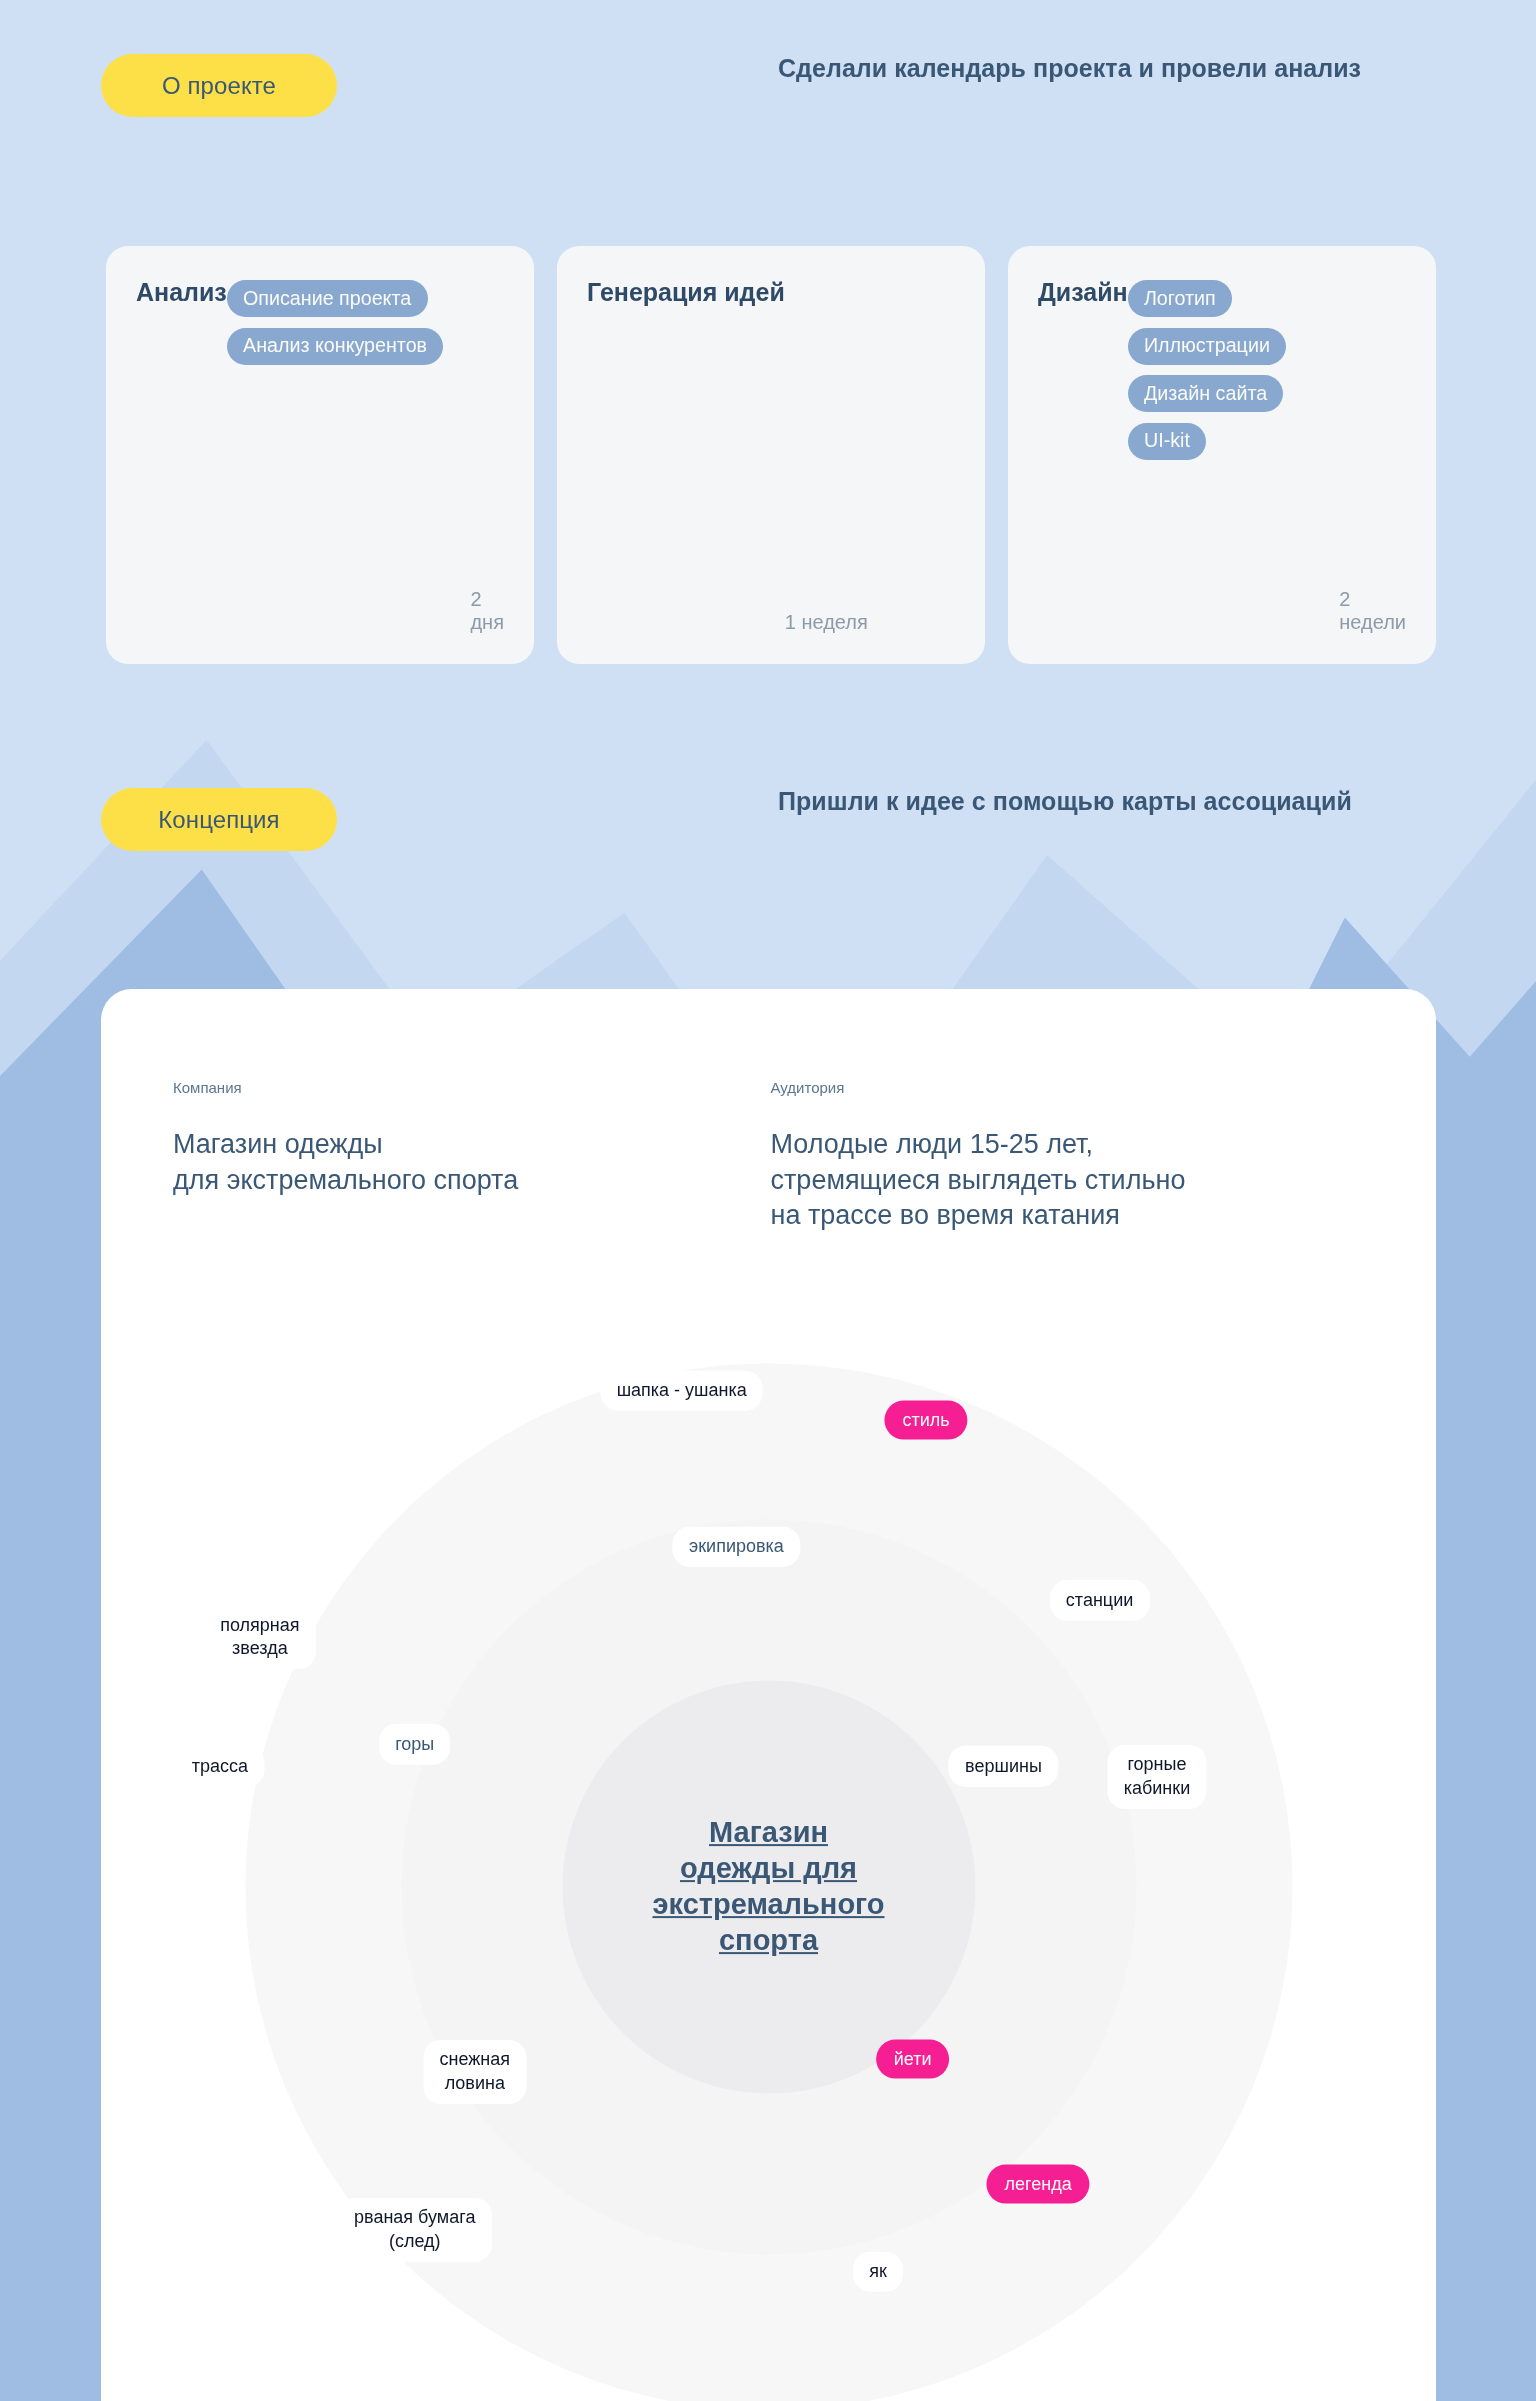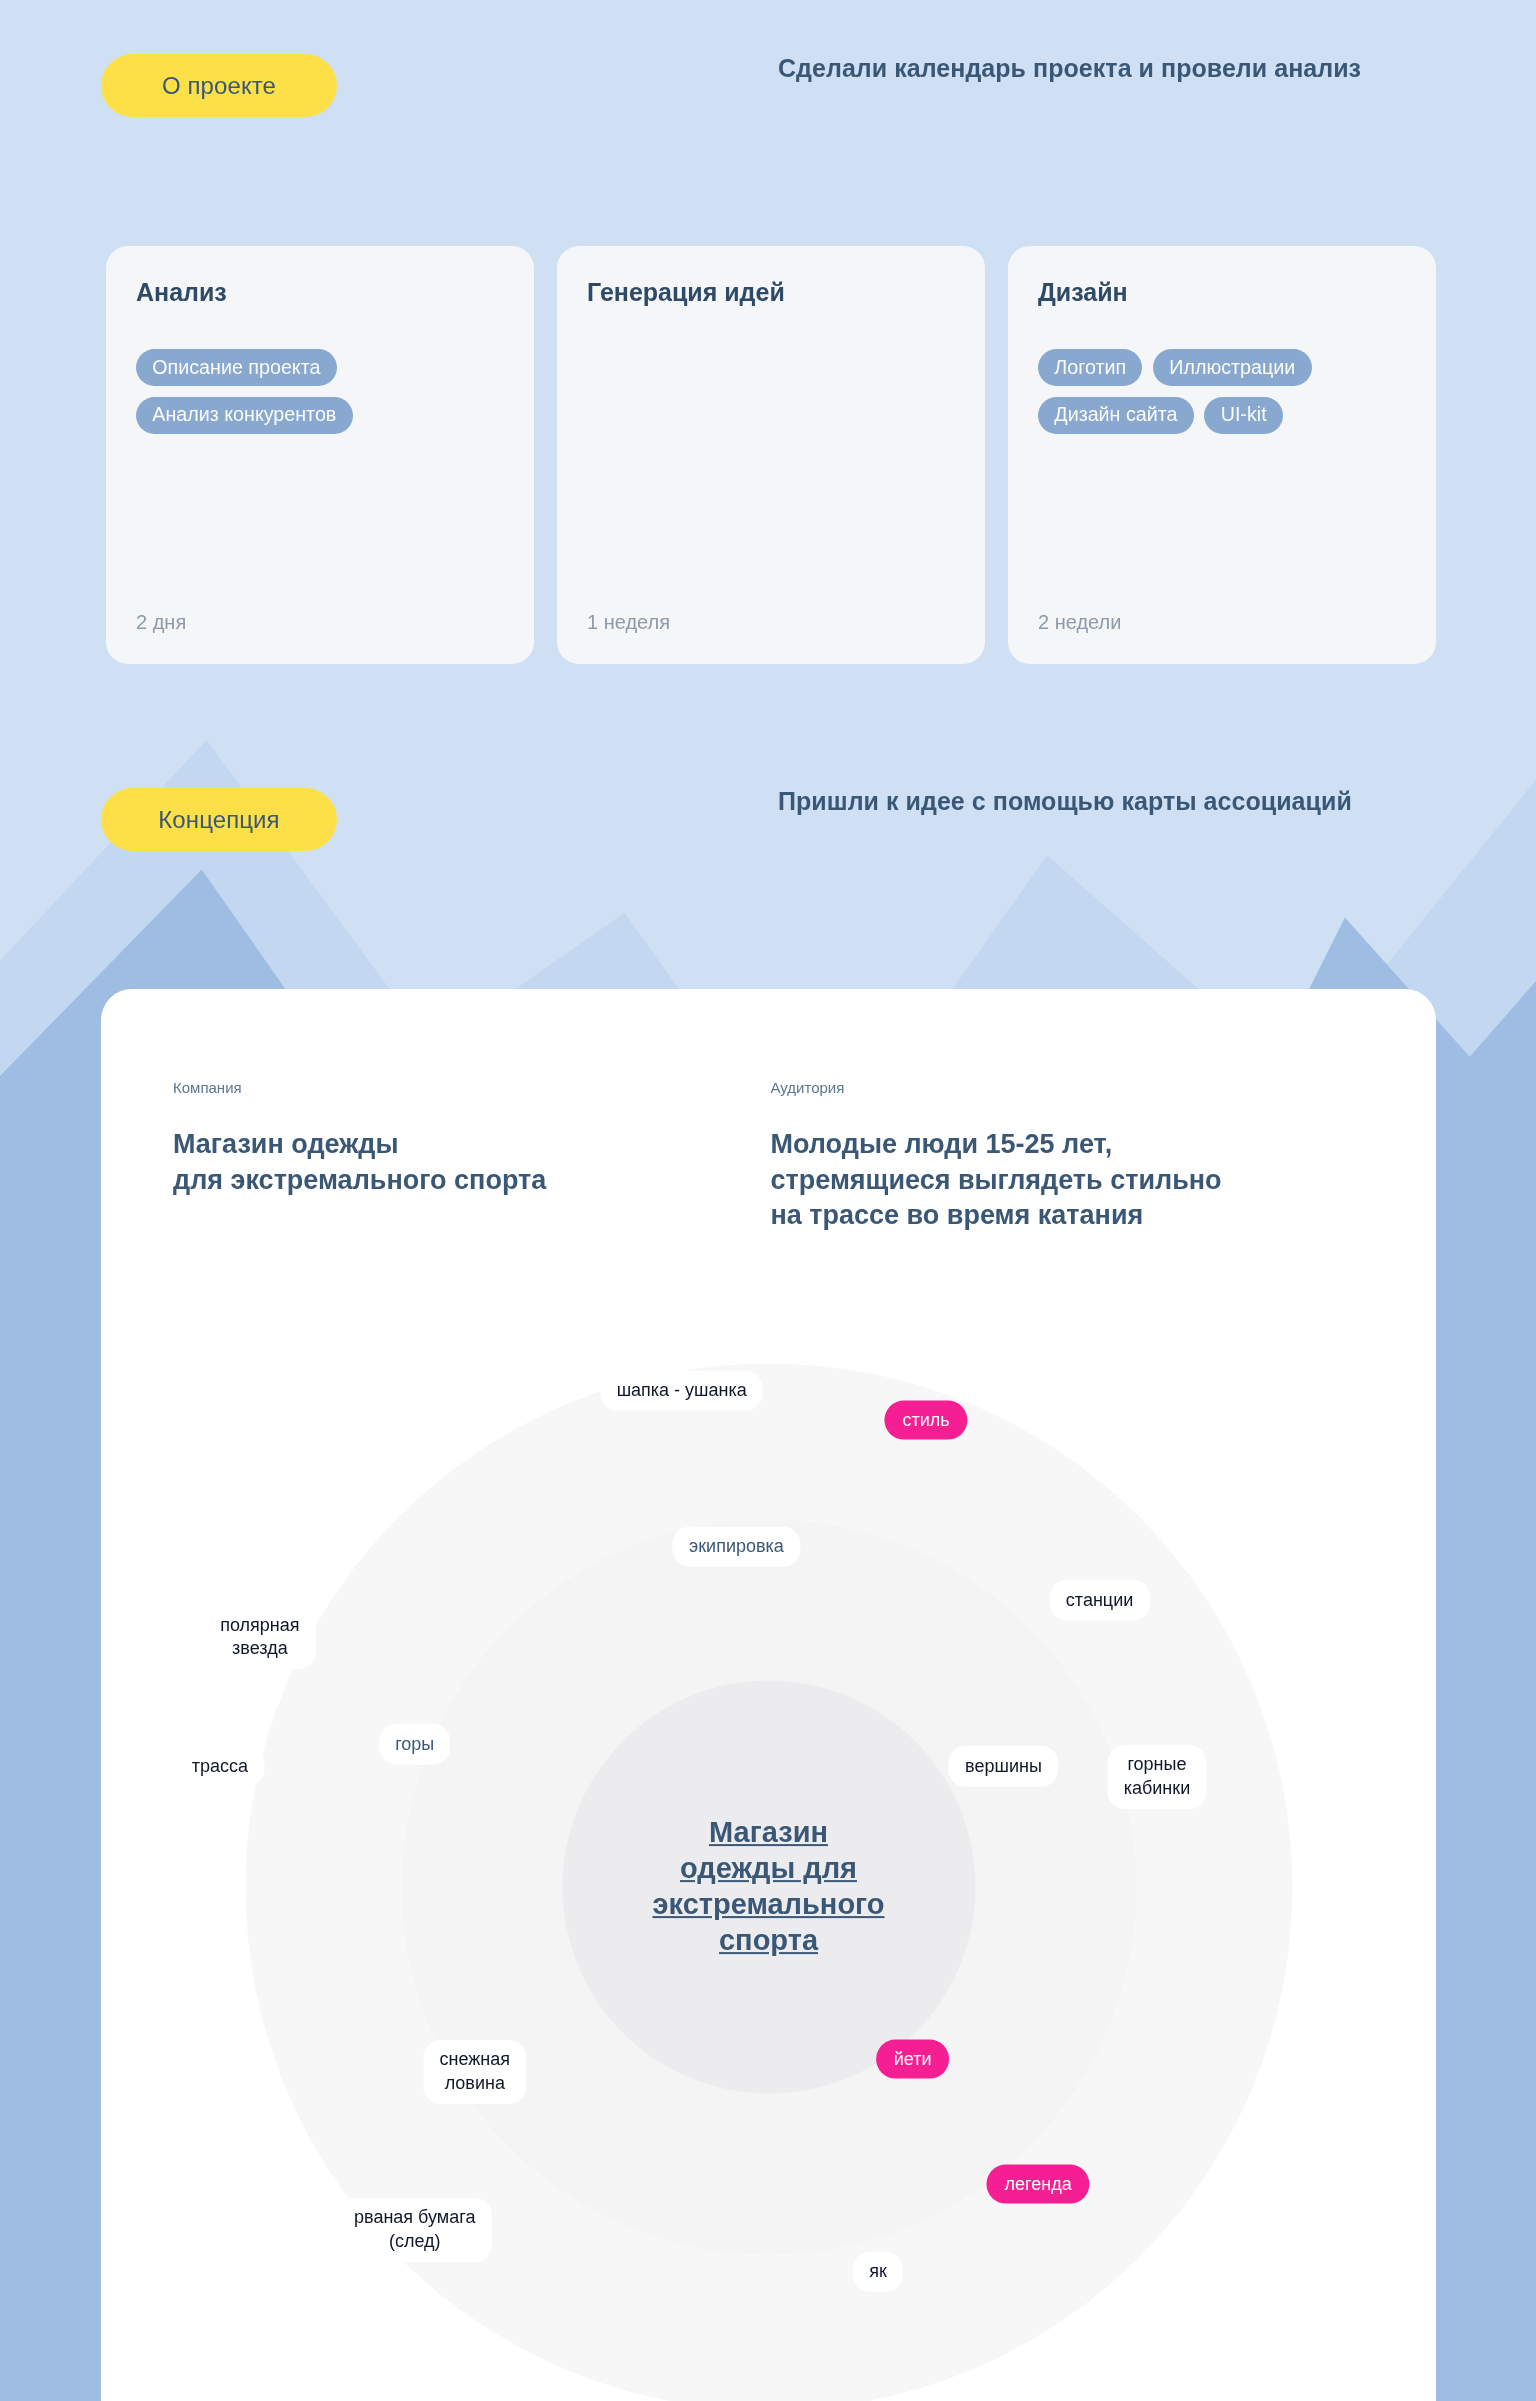--- a/index.html
+++ b/index.html
@@ -73,21 +73,21 @@
     display: flex;
     gap: 23px;
   }
   .card {
     flex: 1 1 0;
     background: #f5f6f8;
     border-radius: 22px;
     padding: 34px 30px 30px 30px;
     position: relative;
     display: flex;
-    flex-direction: column;
+    flex-direction: row;
   }
   .card-title {
     color: #2e4a66;
     font-size: 25px;
     font-weight: 700;
     margin-bottom: 44px;
     line-height: 1;
   }
   .tag-wrap {
     display: flex;
@@ -144,21 +144,21 @@
   .brief-label {
     color: #5c7792;
     font-size: 15px;
     font-weight: 400;
     margin-bottom: 17.3px;
     line-height: 1;
   }
   .brief-text {
     color: #3a5876;
     font-size: 27px;
-    font-weight: 700;
+    font-weight: 400;
     line-height: 1.32;
     margin-top: 32px;
   }
 
   
   .assoc {
     position: absolute;
     left: 0;
     top: 317px;
     width: 1335px;

